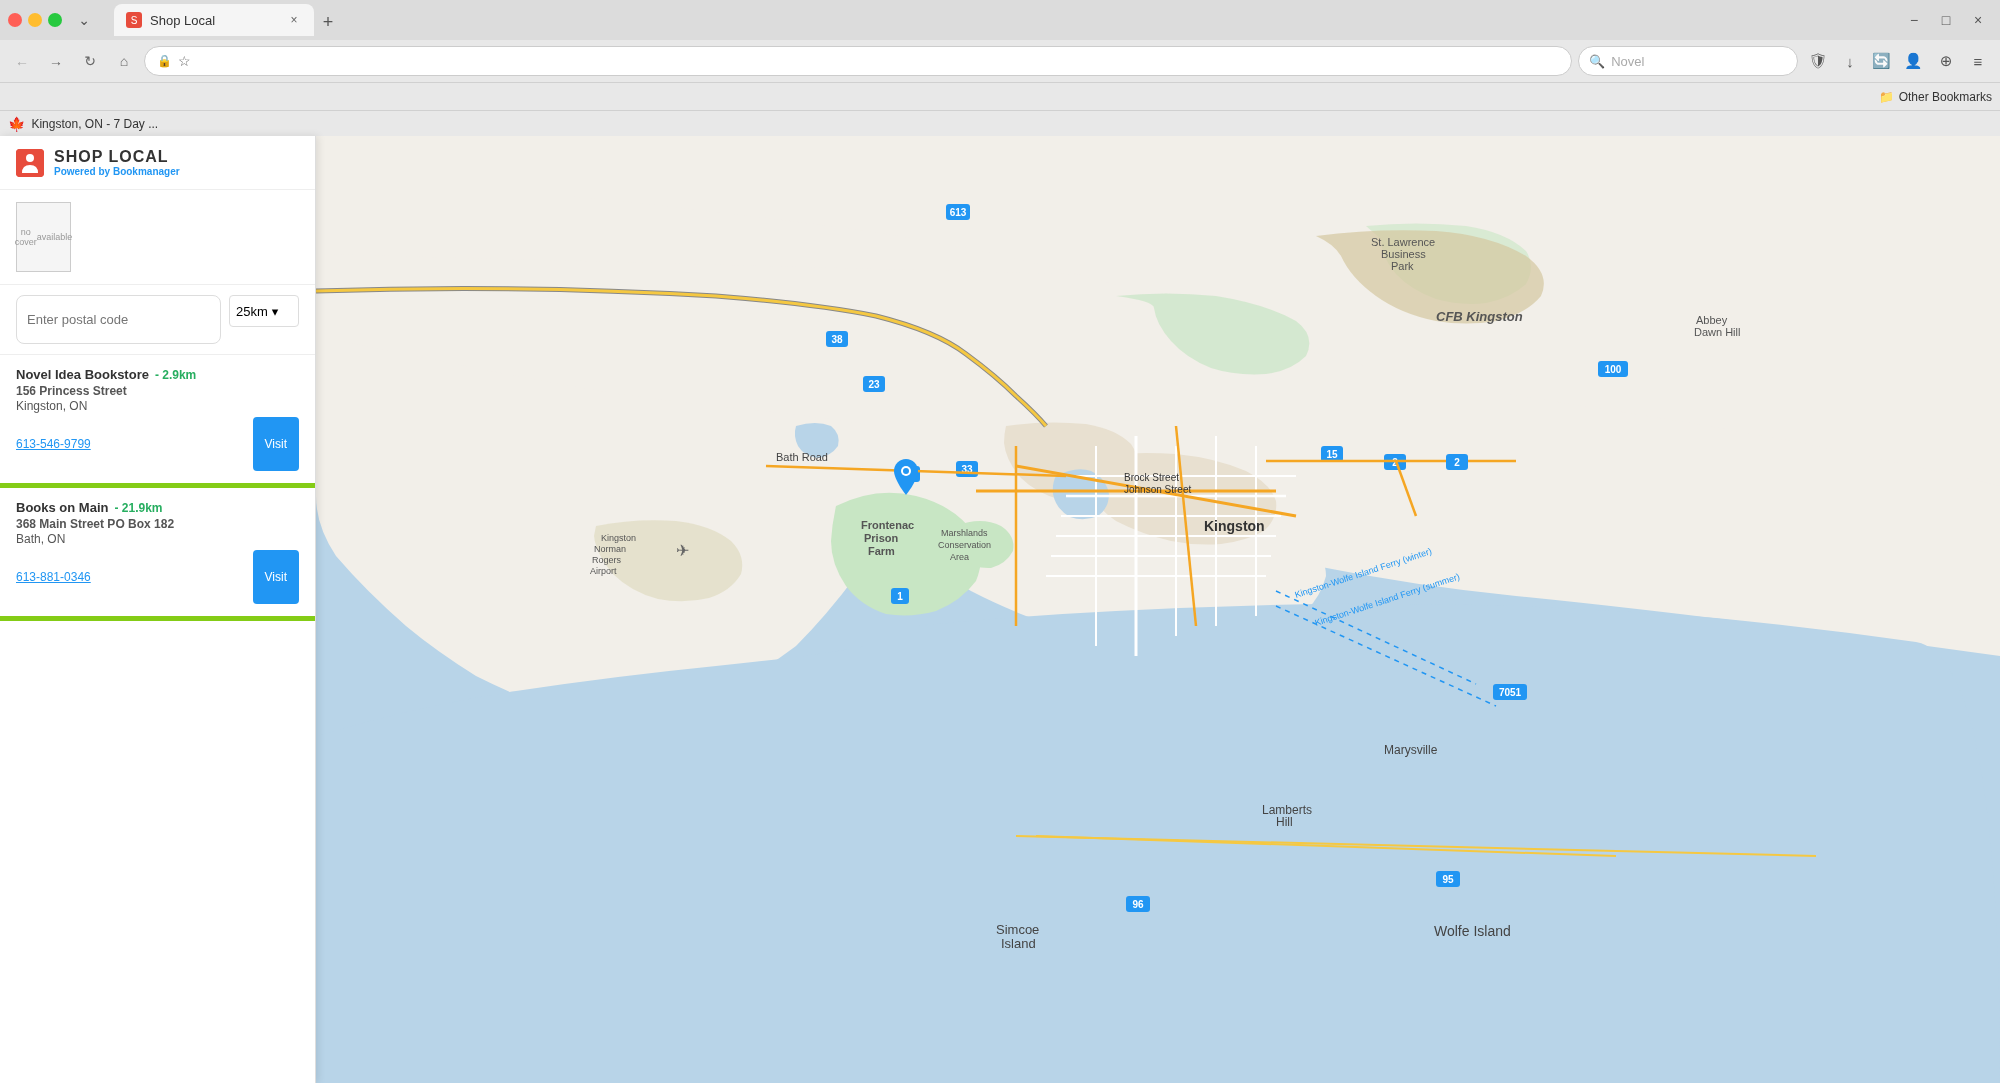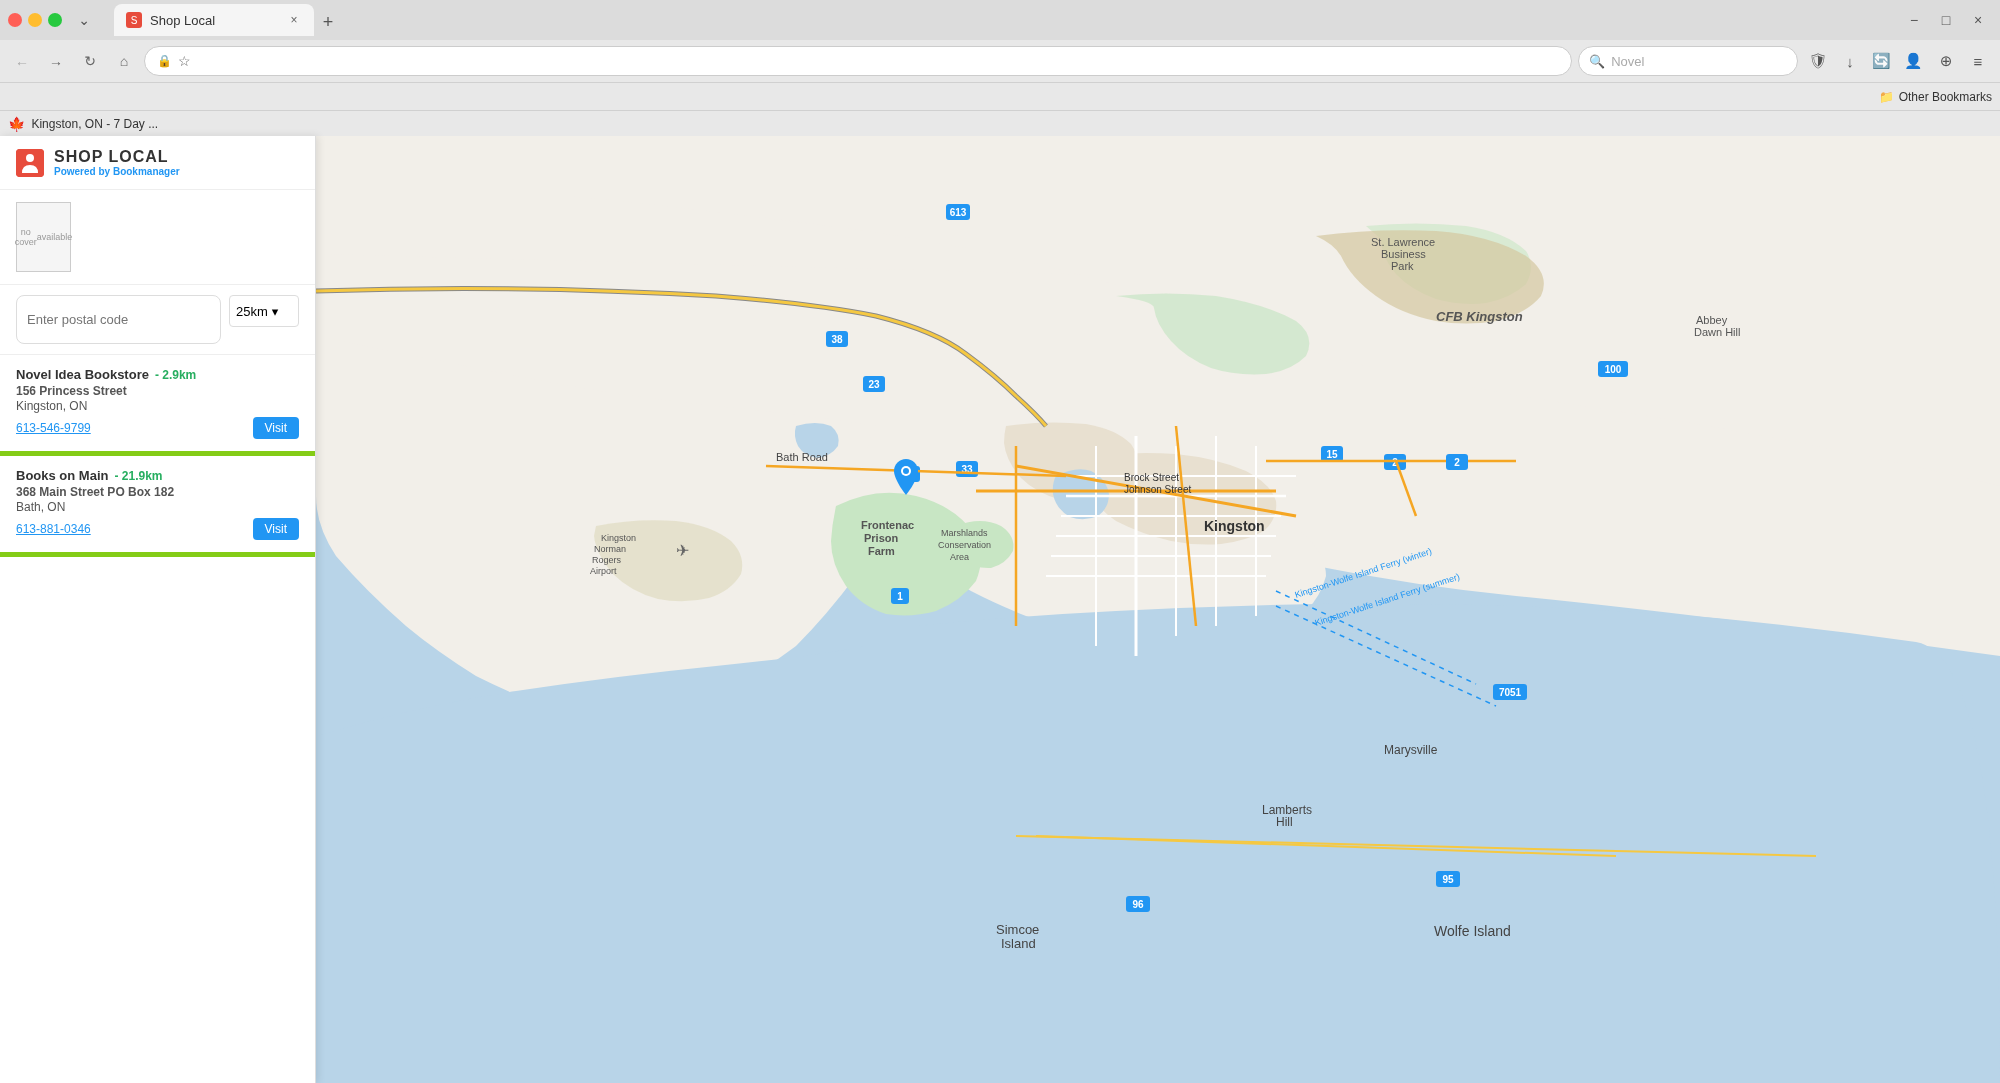--- a/index.html
+++ b/index.html
@@ -315,21 +315,21 @@
       display: flex;
       align-items: center;
       justify-content: space-between;
     }
     .store-phone { font-size: 12px; color: #2196F3; }
     .visit-btn {
       background: #2196F3;
       color: white;
       border: none;
       border-radius: 4px;
-      padding: 4px 12px;
+      padding: 20px 12px;
       font-size: 12px;
       cursor: pointer;
       font-weight: 500;
     }
 
     
     .map-area {
       flex: 1;
       height: 100%;
       position: relative;

